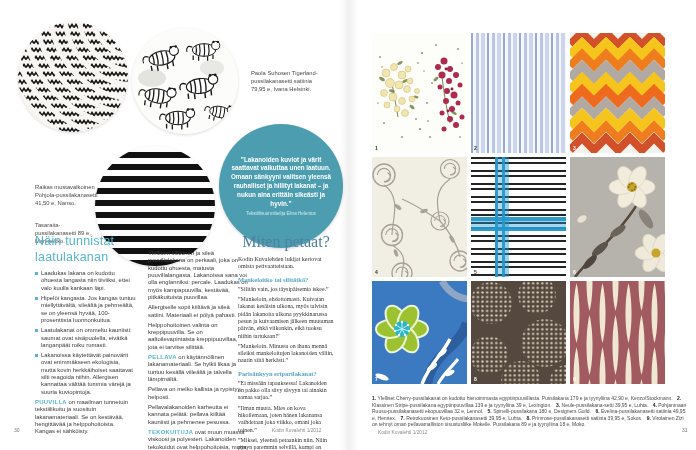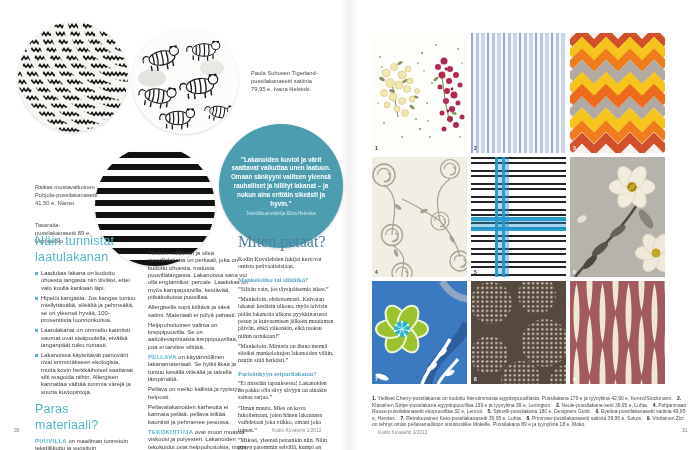--- a/index.html
+++ b/index.html
@@ -29,21 +29,21 @@
   .col-1{left:35px;top:234px;width:101px;}
   .col-2{left:148px;top:250px;width:100px;}
   .col-3{left:238px;top:232px;width:96px;font-family:"Liberation Serif","DejaVu Serif",serif;color:#333;}
   .bullets{list-style:none;margin:0;padding:0;}
   .bullets li{margin:0 0 3px 0;padding-left:6px;position:relative;}
   .bullets li::before{content:"";position:absolute;left:0;top:2px;width:2.6px;height:2.6px;background:#56b4cb;}
   .col p{margin:0 0 3px 0;}
   .kw{color:#56b4cb;font-weight:bold;letter-spacing:.3px;}
   .h-materials{margin-top:6px;}
   .h-serif{font-family:"Liberation Serif","DejaVu Serif",serif;font-weight:400;
-           font-size:16px;color:#4e7fa0;margin:0 0 4px 0;}
+           font-size:16px;color:#4e7fa0;margin:0 0 4px 0;text-align:center;}
   .howto-intro{font-size:6px;margin-bottom:5px;}
   .subq{font-size:6.4px;font-weight:bold;color:#5aa6c4;margin:5px 0 2px 0;}
   
   .pageno{position:absolute;font-size:5px;color:#777;}
   .footer{position:absolute;font-size:4.8px;color:#8a8a8a;}
   
   .grid{position:absolute;left:372px;top:33px;width:293px;display:grid;
         grid-template-columns:95px 95px 95px;grid-template-rows:120px 120px 103px;gap:4px;}
   .sw{position:relative;overflow:hidden;}
   .sw svg{display:block;}
@@ -136,21 +136,20 @@
     <div class="cap cap-tiger">Paola Suhosen Tigerland-pussilakanasetti satiinia 79,95 e, Ivana Helsinki.</div>
 
     <div class="col col-1">
       <h2 class="h-teal">Näin tunnistat laatulakanan</h2>
       <ul class="bullets">
         <li>Laadukas lakana on kudottu ohuesta langasta niin tiiviiksi, ettei valo kuulla kankaan läpi.</li>
         <li>Hipelöi kangasta. Jos kangas tuntuu miellyttävältä, sileältä ja pehmeältä, se on yleensä hyvää, 100-prosenttista luonnonkuitua.</li>
         <li>Laatulakanat on ommeltu kauniisti: saumat ovat sisäpuolella, eivätkä langanpäät roiku rumasti.</li>
         <li>Lakanoissa käytettävät painovärit ovat enimmäkseen ekologisia, mutta kovin herkkäihoiset saattavat silti reagoida niihin. Allergisen kannattaa välttää tummia värejä ja suuria kuviopintoja.</li>
       </ul>
-      <h2 class="h-teal h-materials">Paras materiaali?</h2>
       <p><span class="kw">PUUVILLA</span><span> on maailman tunnetuin tekstiilikuitu ja suosituin lakanamateriaali. Se on kestävää, hengittävää ja helppohoitoista. Kangas ei sähköisty.</span></p>
 
     </div>
 
     <div class="col col-2">
       <p>Ylellisen silkkinen ja sileä puuvillalakana on perkaali, joka on kudottu ohuesta, matusta puuvillalangasta. Lakanoissa sana voi olla englanniksi: percale. Laadukas on myös kampapuuvilla, kestävää, pitkäkuituista puuvillaa.</p>
       <p>Allergiselle sopii kiiltävä ja sileä satiini. Materiaali ei pölyä pahasti.</p>
       <p>Helppohoitoinen valinta on kreppipuuvilla. Se on aaltoilevapintaista kreppipuuvillaa, jota ei tarvitse silittää.</p>
       <p><span class="kw">PELLAVA</span><span> on käytännöllinen lakanamateriaali. Se hylkii likaa ja tuntuu kesällä viileältä ja talvella lämpimältä.</span></p>
       <p>Pellava on melko kallista ja rypistyy helposti.</p>

